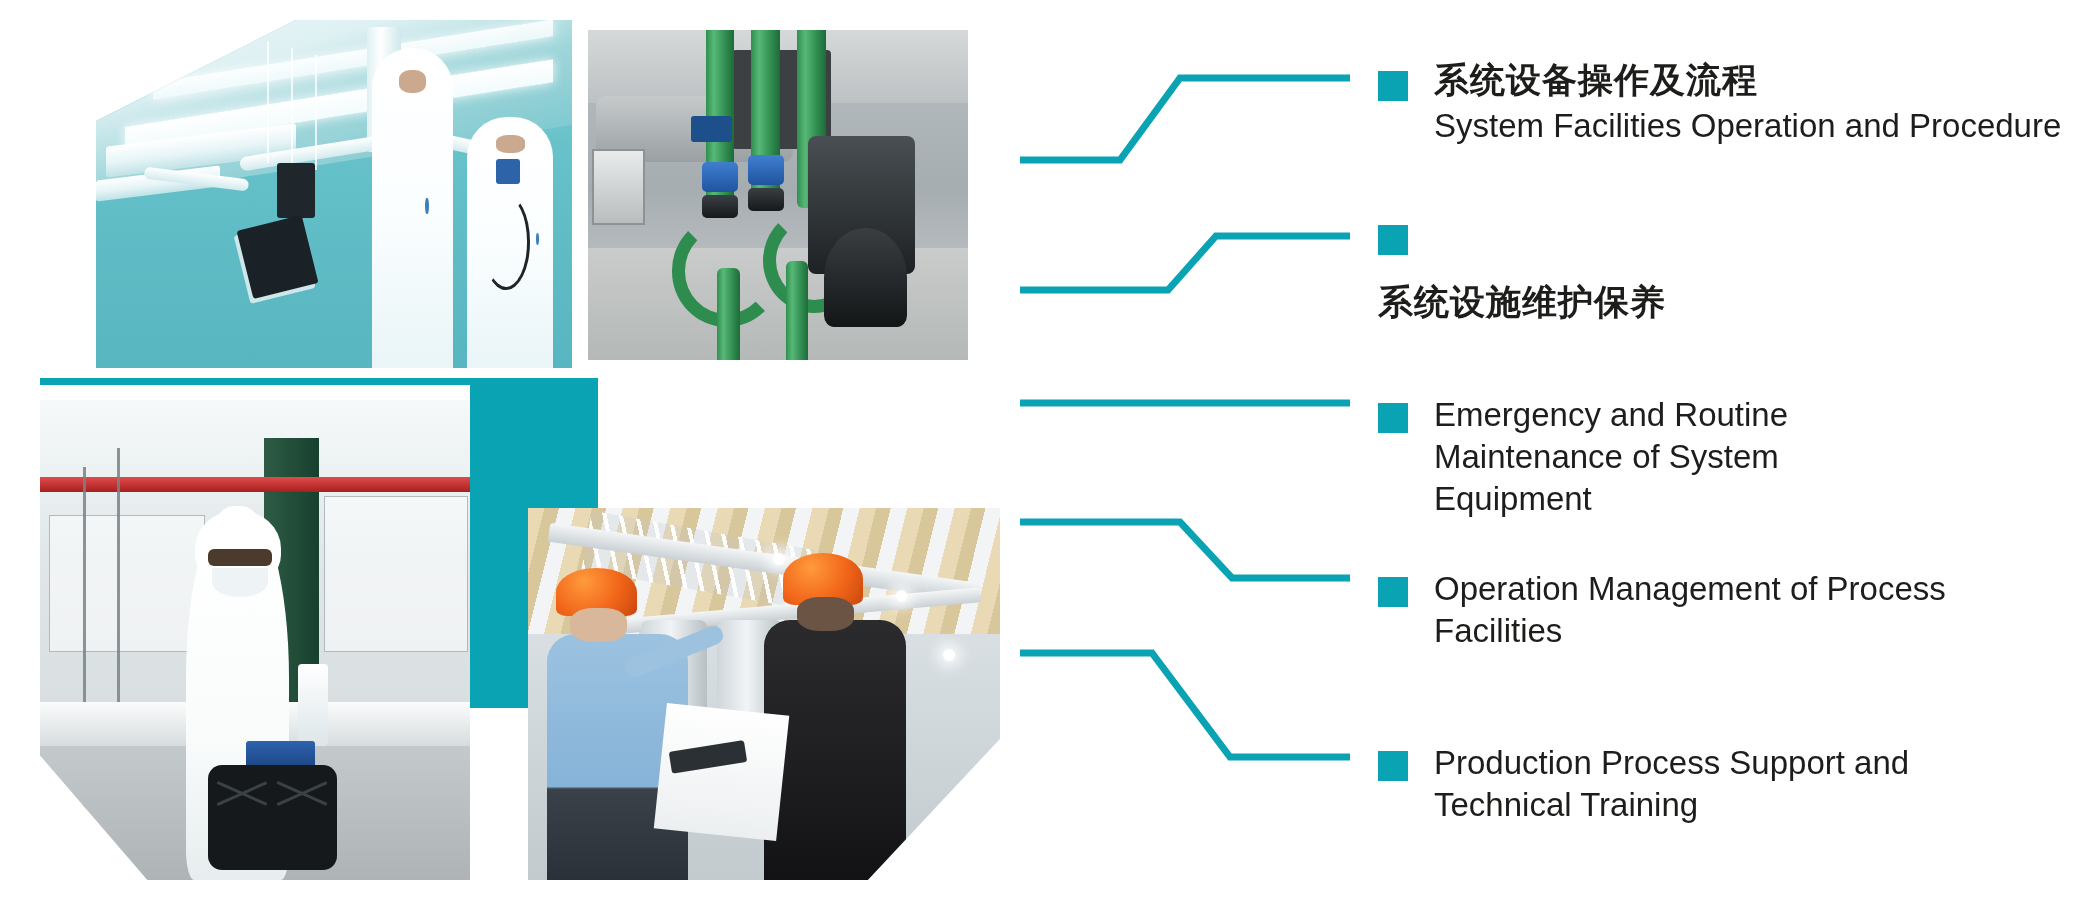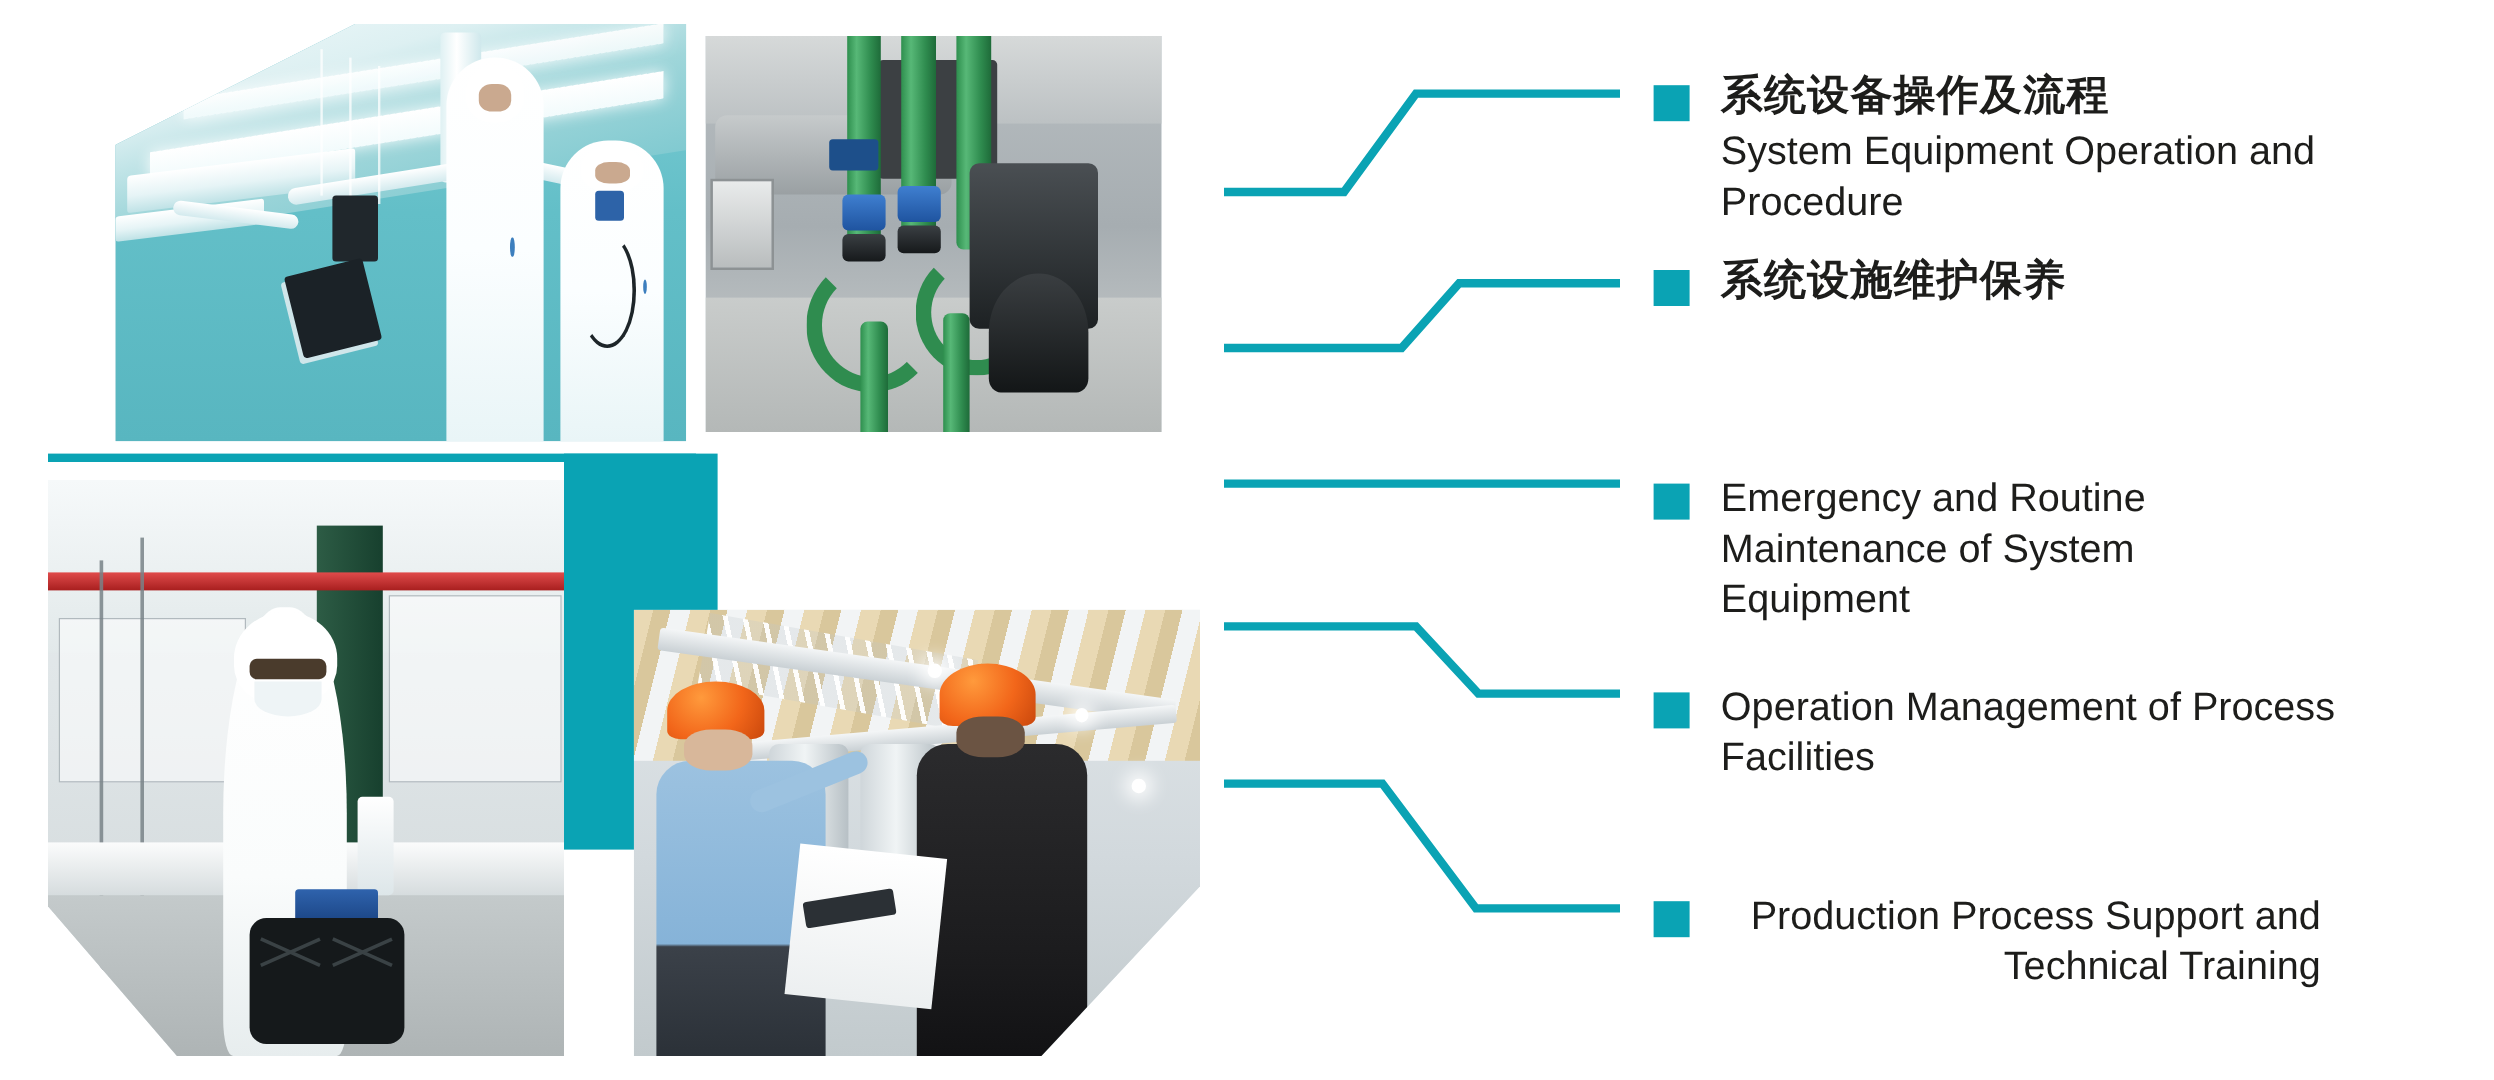--- a/index.html
+++ b/index.html
@@ -490,21 +490,21 @@
   .item-en {
     font-size: 33px;
     font-weight: normal;
     color: #1d1d1b;
     line-height: 1.28;
     margin-top: 3px;
     max-width: 640px;
   }
 
   #item-0 { left: 0;  top: 42px;  }
-  #item-1 { left: 0;  top: 196px; }
+  #item-1 { left: 0;  top: 196px; flex-direction: column; }
   #item-2 { left: 0;  top: 374px; }
   #item-3 { left: 0;  top: 548px; }
   #item-4 { left: 0;  top: 722px; }
 </style>
 </head>
 <body>
 
 <div id="stage">
 
   <div id="collage">
@@ -628,21 +628,21 @@
 
     <path d="M 0 653 L 132 653 L 210 757 L 330 757" fill="none" stroke="#0AA3B4" stroke-width="7"></path>
   </svg>
 
   <div id="list">
 
     <div class="item" id="item-0">
       <div class="bullet"></div>
       <div class="item-texts">
         <div class="item-cn">系统设备操作及流程</div>
-        <div class="item-en">System Equipment Operation and Procedure</div>
+        <div class="item-en">System Facilities Operation and Procedure</div>
       </div>
     </div>
 
     <div class="item" id="item-1">
       <div class="bullet"></div>
       <div class="item-texts">
         <div class="item-cn">系统设施维护保养</div>
       </div>
     </div>
 
@@ -656,19 +656,19 @@
     <div class="item" id="item-3">
       <div class="bullet"></div>
       <div class="item-texts">
         <div class="item-en" style="max-width:540px;">Operation Management of Process Facilities</div>
       </div>
     </div>
 
     <div class="item" id="item-4">
       <div class="bullet"></div>
       <div class="item-texts">
-        <div class="item-en" style="max-width:500px;text-align:right;">Production Process Support and Technical Training</div>
+        <div class="item-en" style="max-width:500px;">Production Process Support and Technical Training</div>
       </div>
     </div>
 
   </div>
 
 </div>
 
 </body></html>

